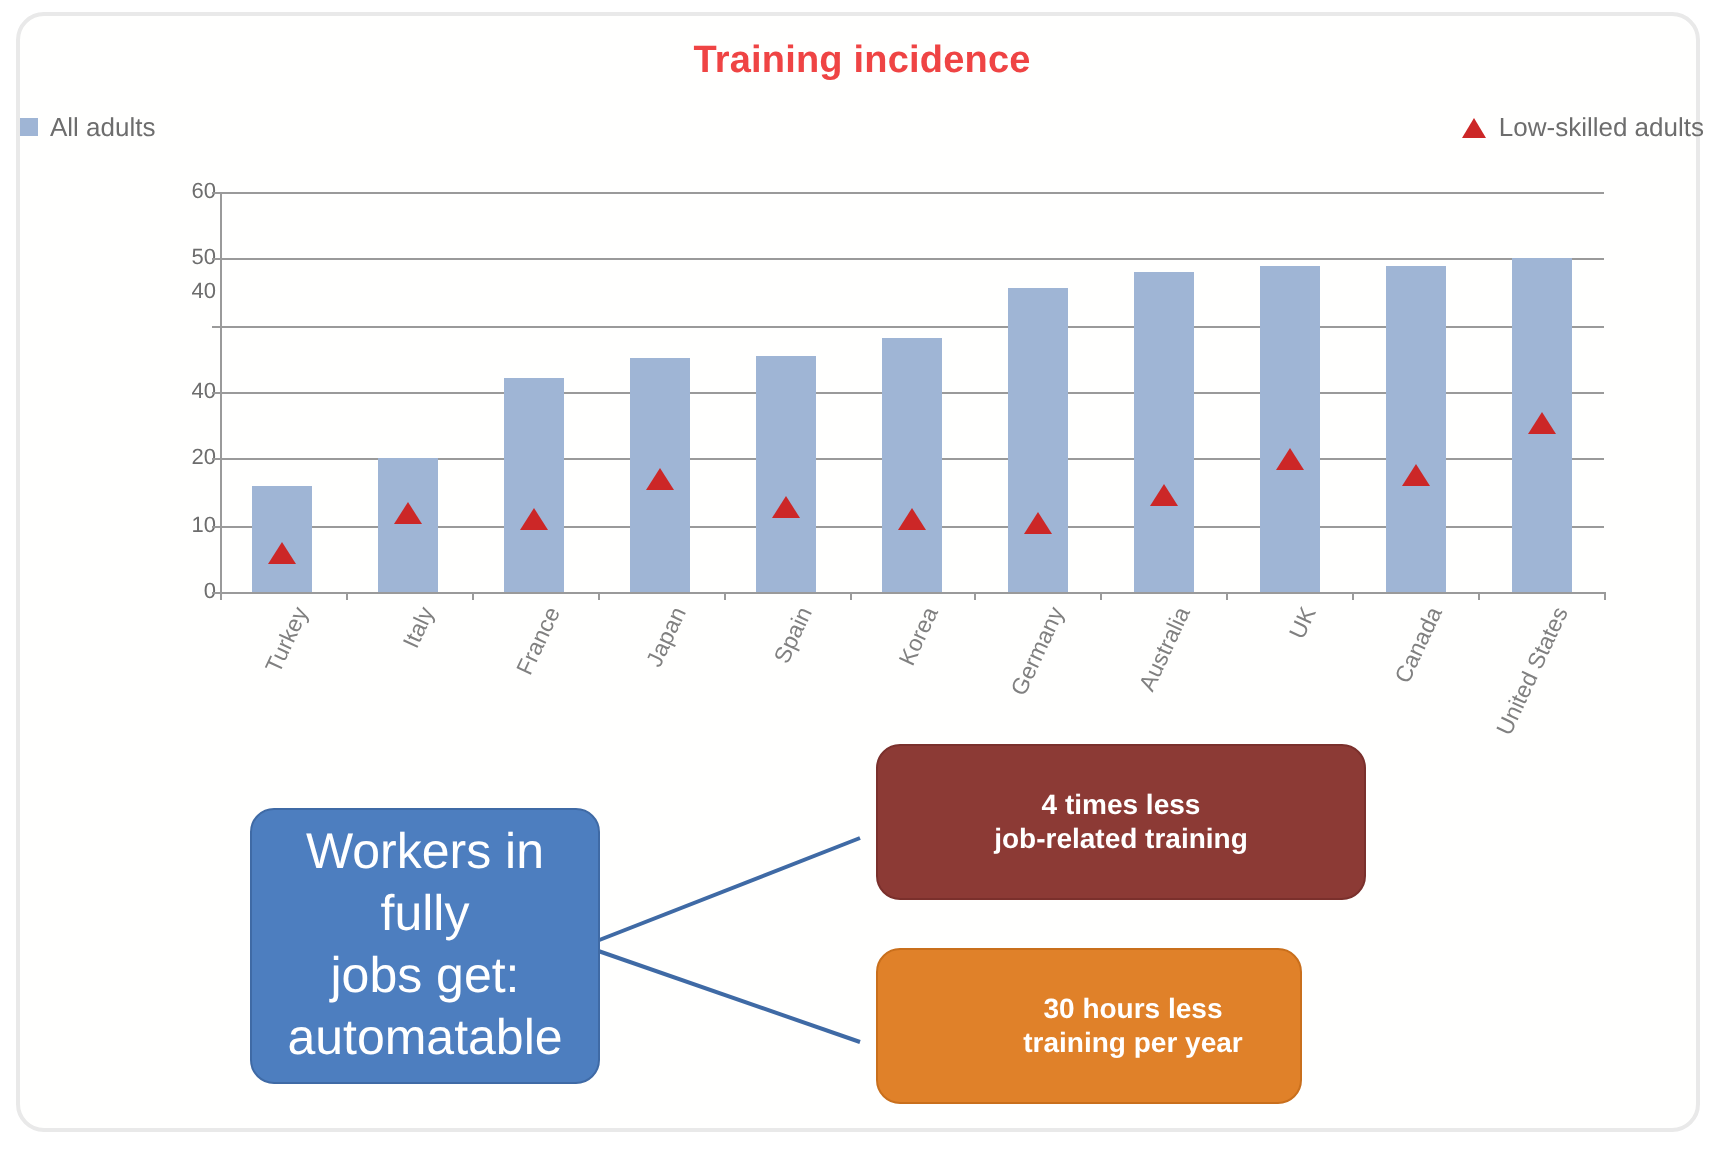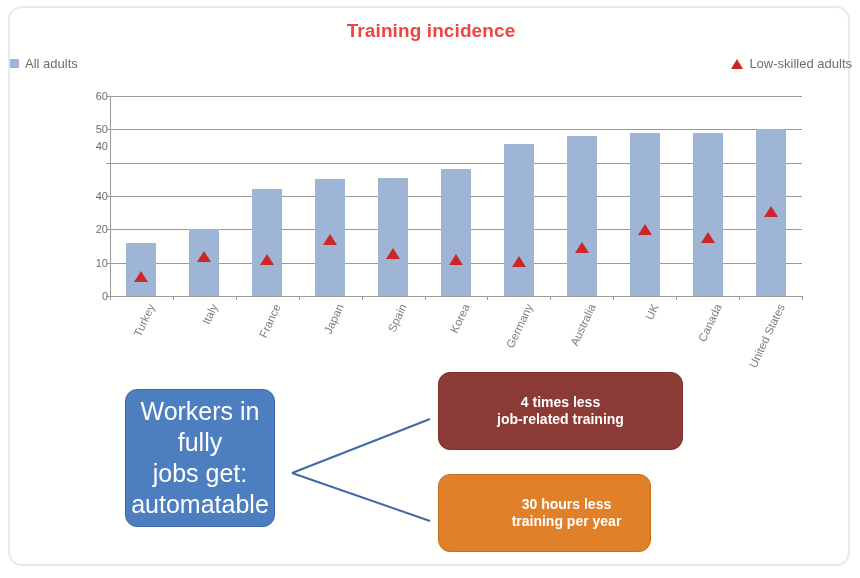--- a/index.html
+++ b/index.html
@@ -96,21 +96,21 @@
   .callout{
     position:absolute;
     border-radius:12px;
     color:#ffffff;
     display:flex;align-items:center;justify-content:center;
     text-align:center;
     box-sizing:border-box;
     line-height:1.25;
   }
   #box-workers{
-    left:115px;top:381px;width:150px;height:138px;
+    left:115px;top:396px;width:175px;height:138px;
     background:#4d7ebf;
     border:1px solid #3f6aa5;
     font-size:25px;
   }
   #box-training{
     left:428px;top:364px;width:245px;height:78px;
     background:#8c3a35;
     border:1px solid #7a302c;
     font-size:14px;font-weight:bold;
   }

